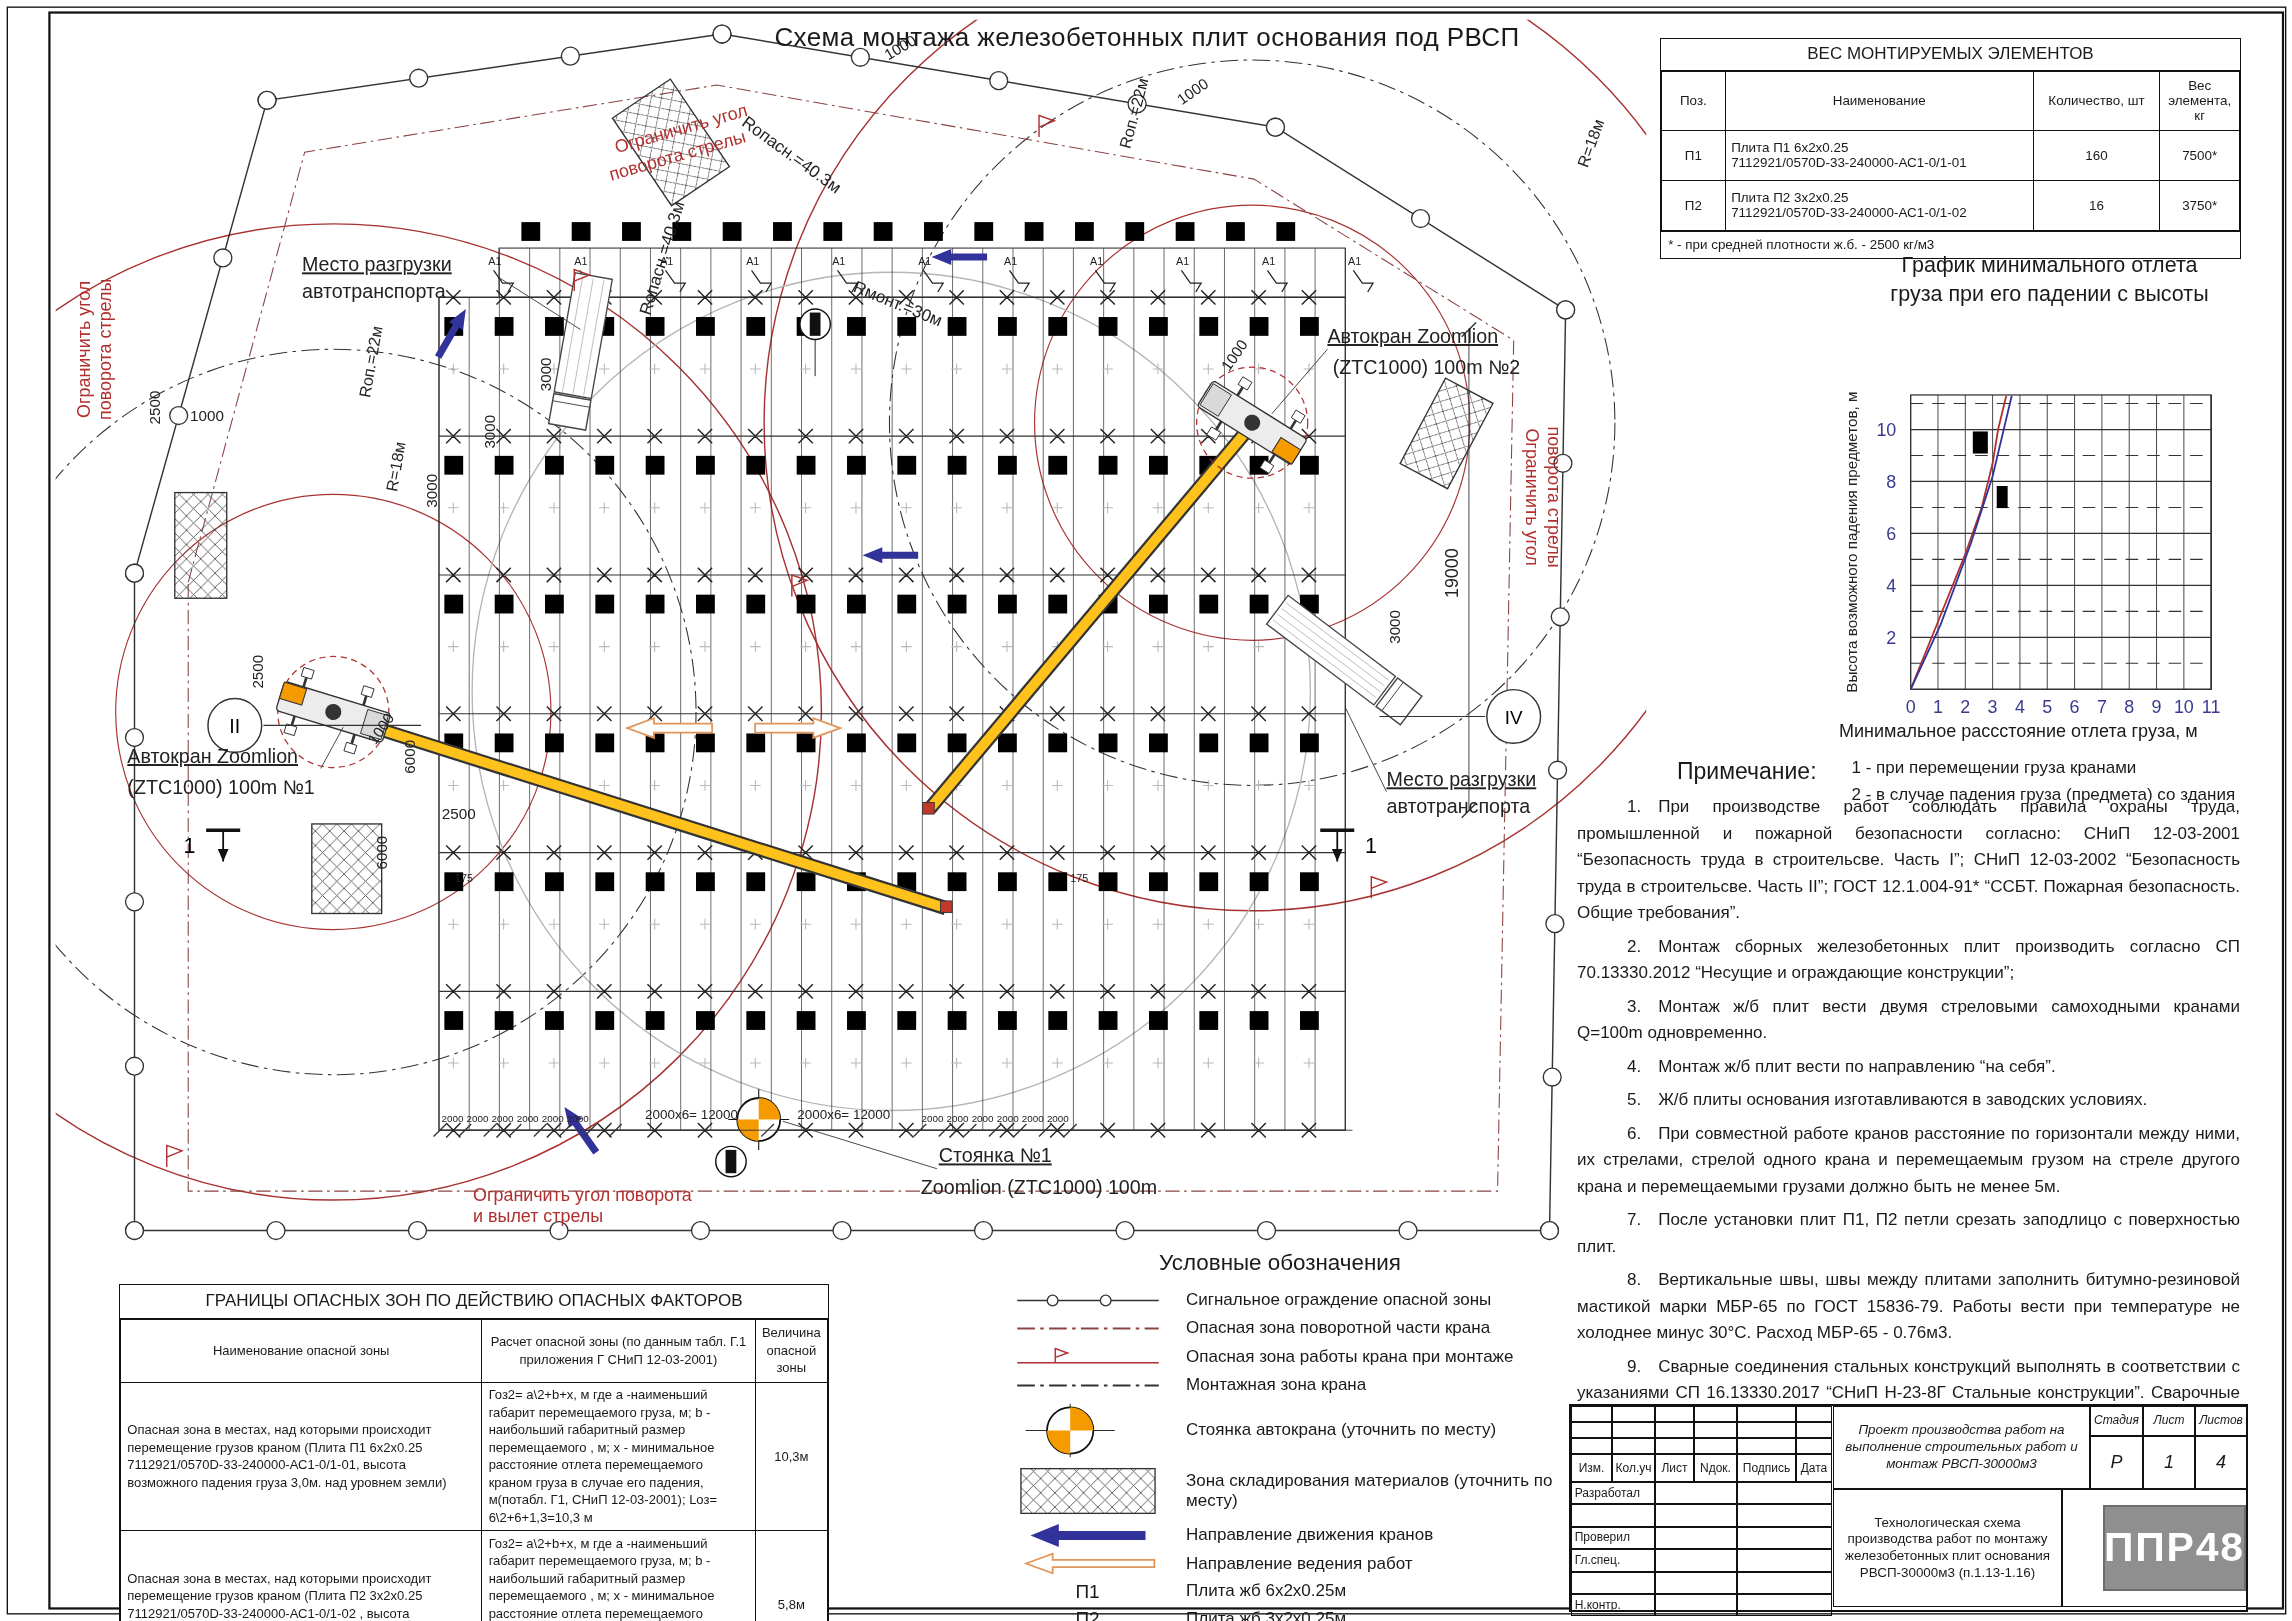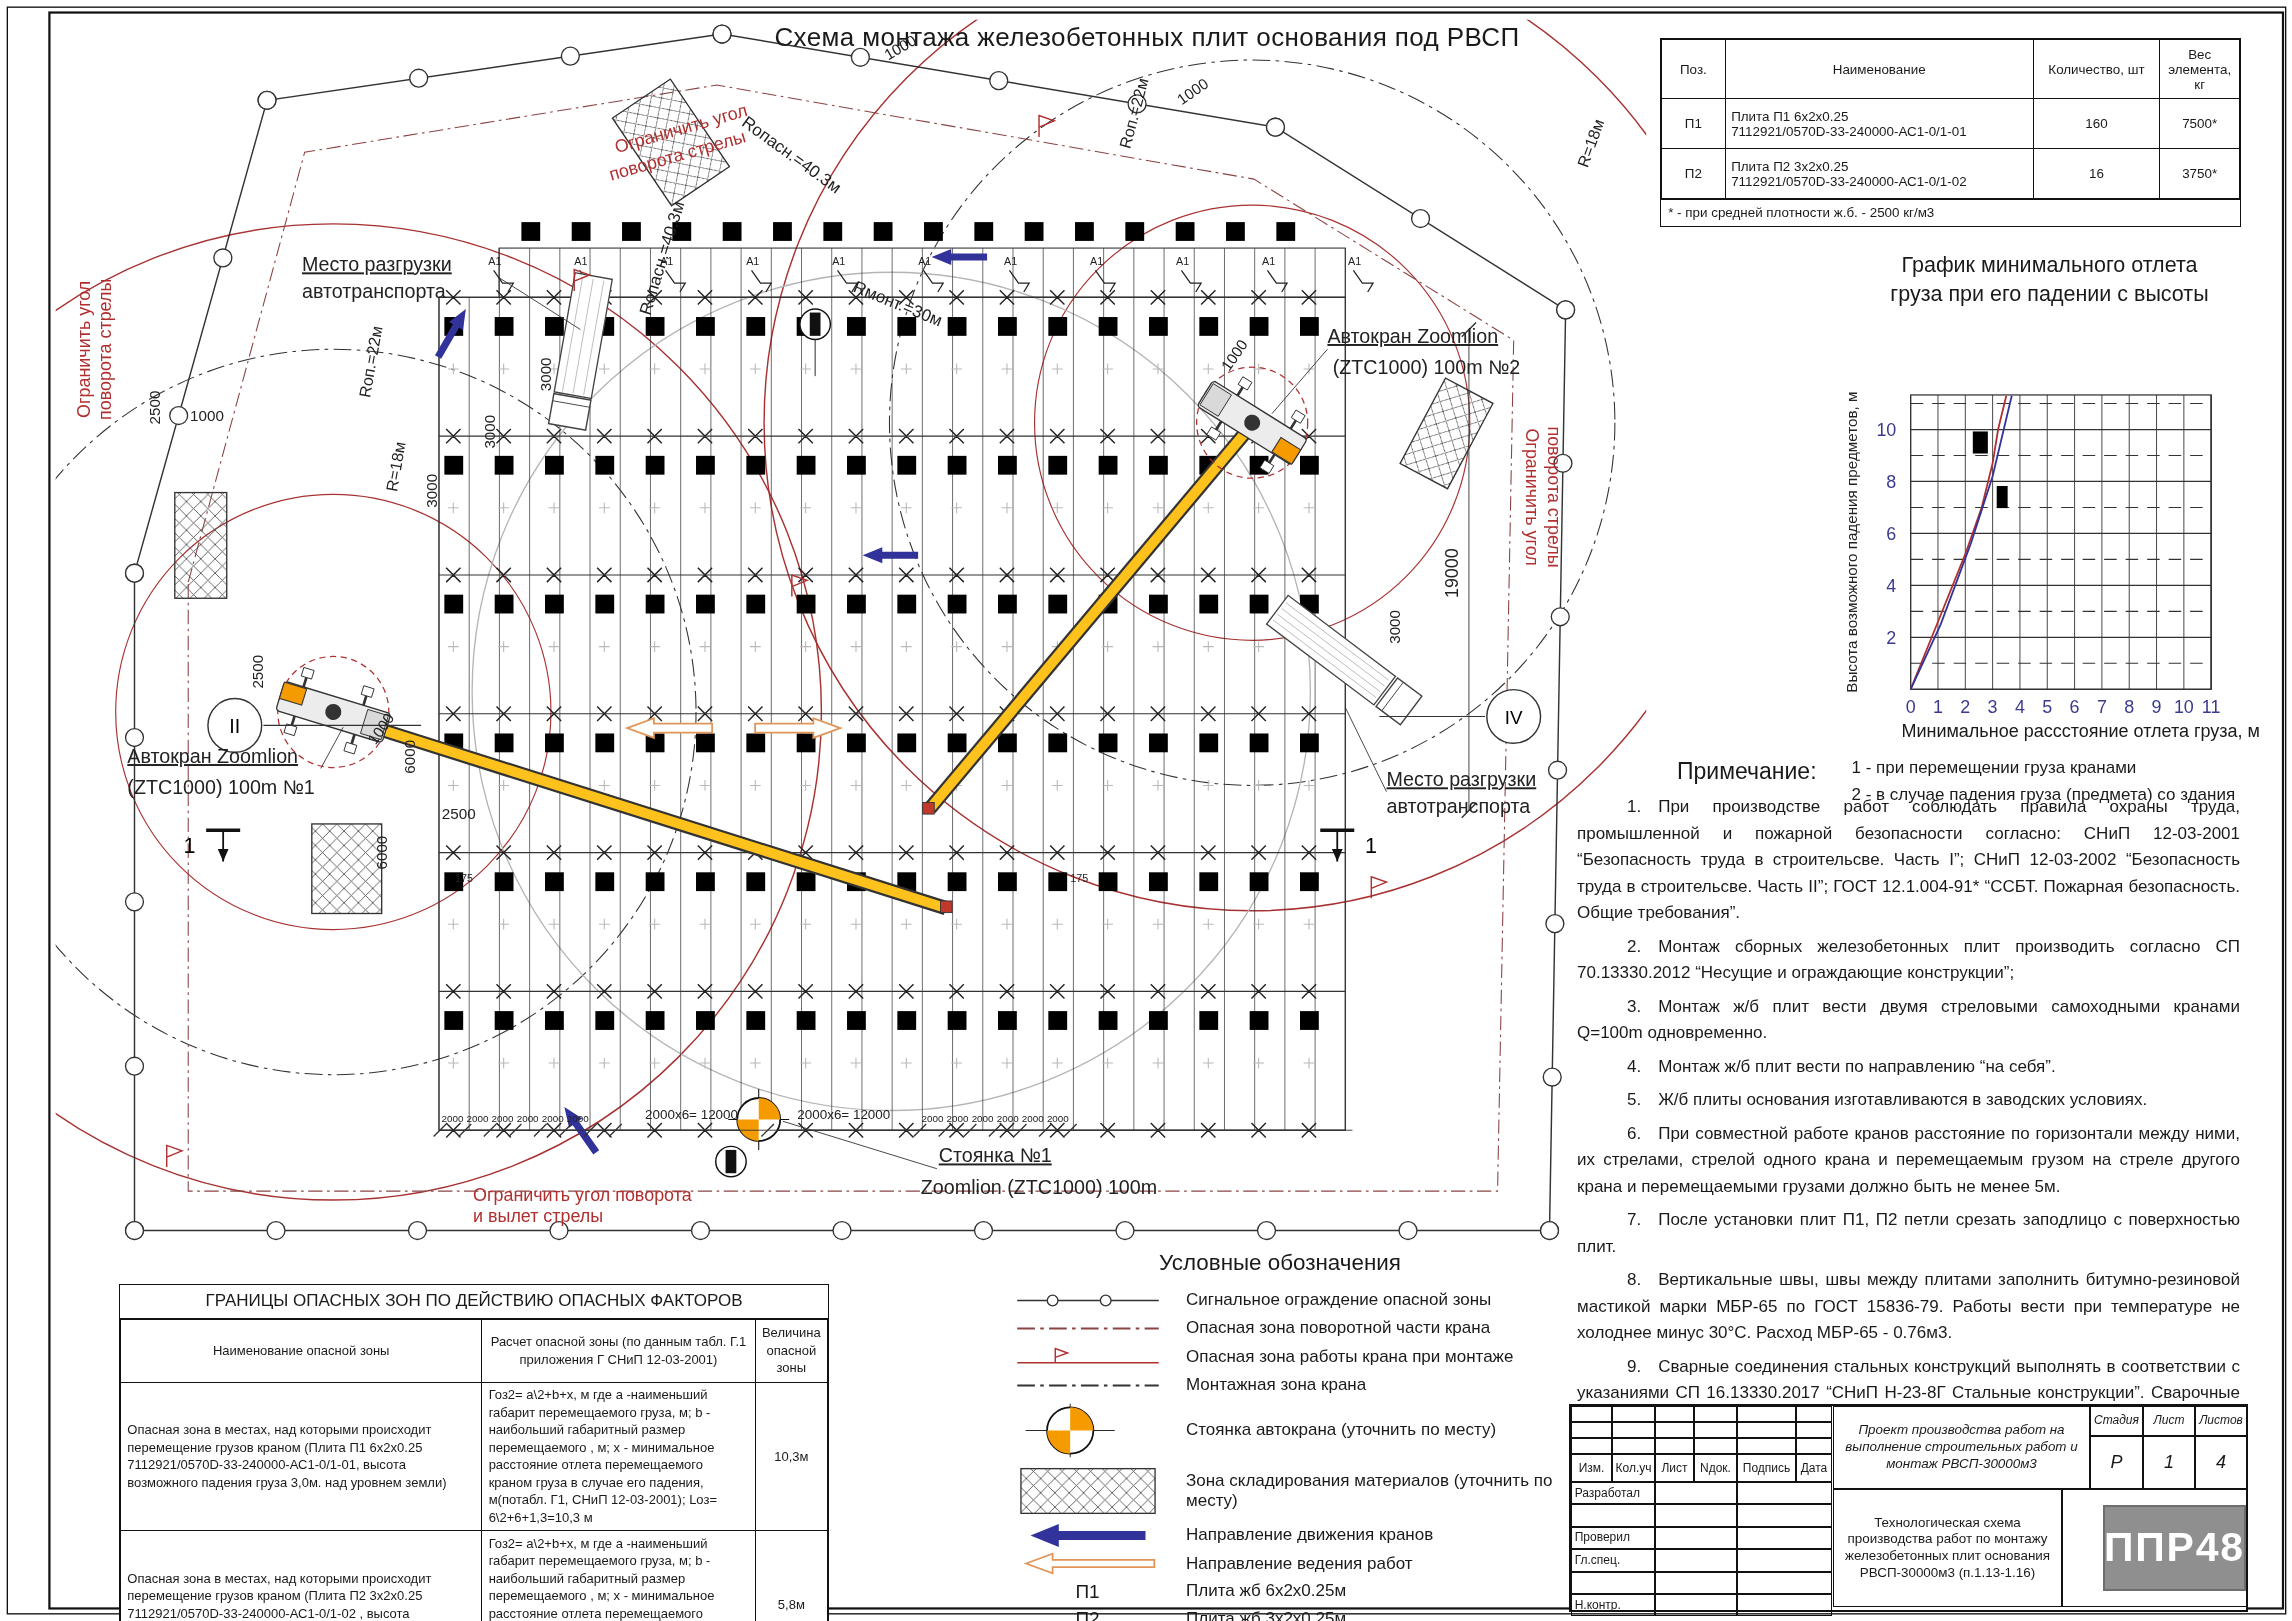--- a/index.html
+++ b/index.html
@@ -14,21 +14,21 @@
   #wtbl .ttl{border-bottom:1.8px solid #111;text-align:center;font-size:17px;padding:5.4px 0;}
   #wtbl table{border-collapse:collapse;width:100%;}
   #wtbl td,#wtbl th{border:1.3px solid #111;padding:2.7px 5.4px;vertical-align:middle;font-weight:normal;}
   #wtbl .c{text-align:center;}
   #wtbl .foot{border-top:1.8px solid #111;padding:5.4px 7.2px;}
   #wtbl tr{height:50px;}
   #wtbl tr.hdr{height:59px;}
   
   #chart{left:1827px;top:251px;width:421px;background:transparent;margin-left:12px;}
   #chart .ct{font-size:21.5px;text-align:center;line-height:1.35;margin-bottom:3.6px;}
-  #chart .xl{font-size:18px;text-align:right;margin-top:0px;}
+  #chart .xl{font-size:18px;text-align:left;margin-top:0px;}
   #chart .nt{font-size:17px;margin-top:12.5px;padding-left:12.5px;line-height:1.6;}
   
   #notes{left:1570px;top:758px;width:677px;background:transparent;}
   #notes h3{font-size:23px;font-weight:normal;margin:0 0 9px 107px;}
   #notes p{font-size:17px;line-height:1.56;text-align:justify;margin:7px;text-indent:50px;}
   
   #dtbl{left:119px;top:1284px;width:708px;border:1.8px solid #111;font-size:13px;}
   #dtbl .ttl{border-bottom:1.3px solid #111;text-align:center;font-size:17px;padding:6.3px 0;}
   #dtbl table{border-collapse:collapse;width:100%;}
   #dtbl td{border:1.3px solid #111;padding:3.6px 6.3px;vertical-align:middle;line-height:1.35;}
@@ -471,20 +471,21 @@
         <text x="1097" y="1253" font-size="11" fill="#222" text-anchor="middle">2000</text>
         <text x="1125" y="1253" font-size="11" fill="#222" text-anchor="middle">2000</text>
         <text x="1153" y="1253" font-size="11" fill="#222" text-anchor="middle">2000</text>
         <text x="1181" y="1253" font-size="11" fill="#222" text-anchor="middle">2000</text>
       </g>
 </svg>
 
 <div id="main-title" class="blk">Схема монтажа железобетонных плит основания под РВСП</div>
 
 <div id="wtbl" class="blk">
+  <div class="ttl">ВЕС МОНТИРУЕМЫХ ЭЛЕМЕНТОВ</div>
   <table>
     <tbody>
           <tr class="hdr">
       <th style="width:52px" class="c">Поз.</th>
       <th style="width:296px" class="c">Наименование</th>
       <th style="width:115px" class="c">Количество, шт</th>
       <th class="c">Вес элемента, кг</th>
     </tr>
     <tr>
       <td class="c">П1</td>

